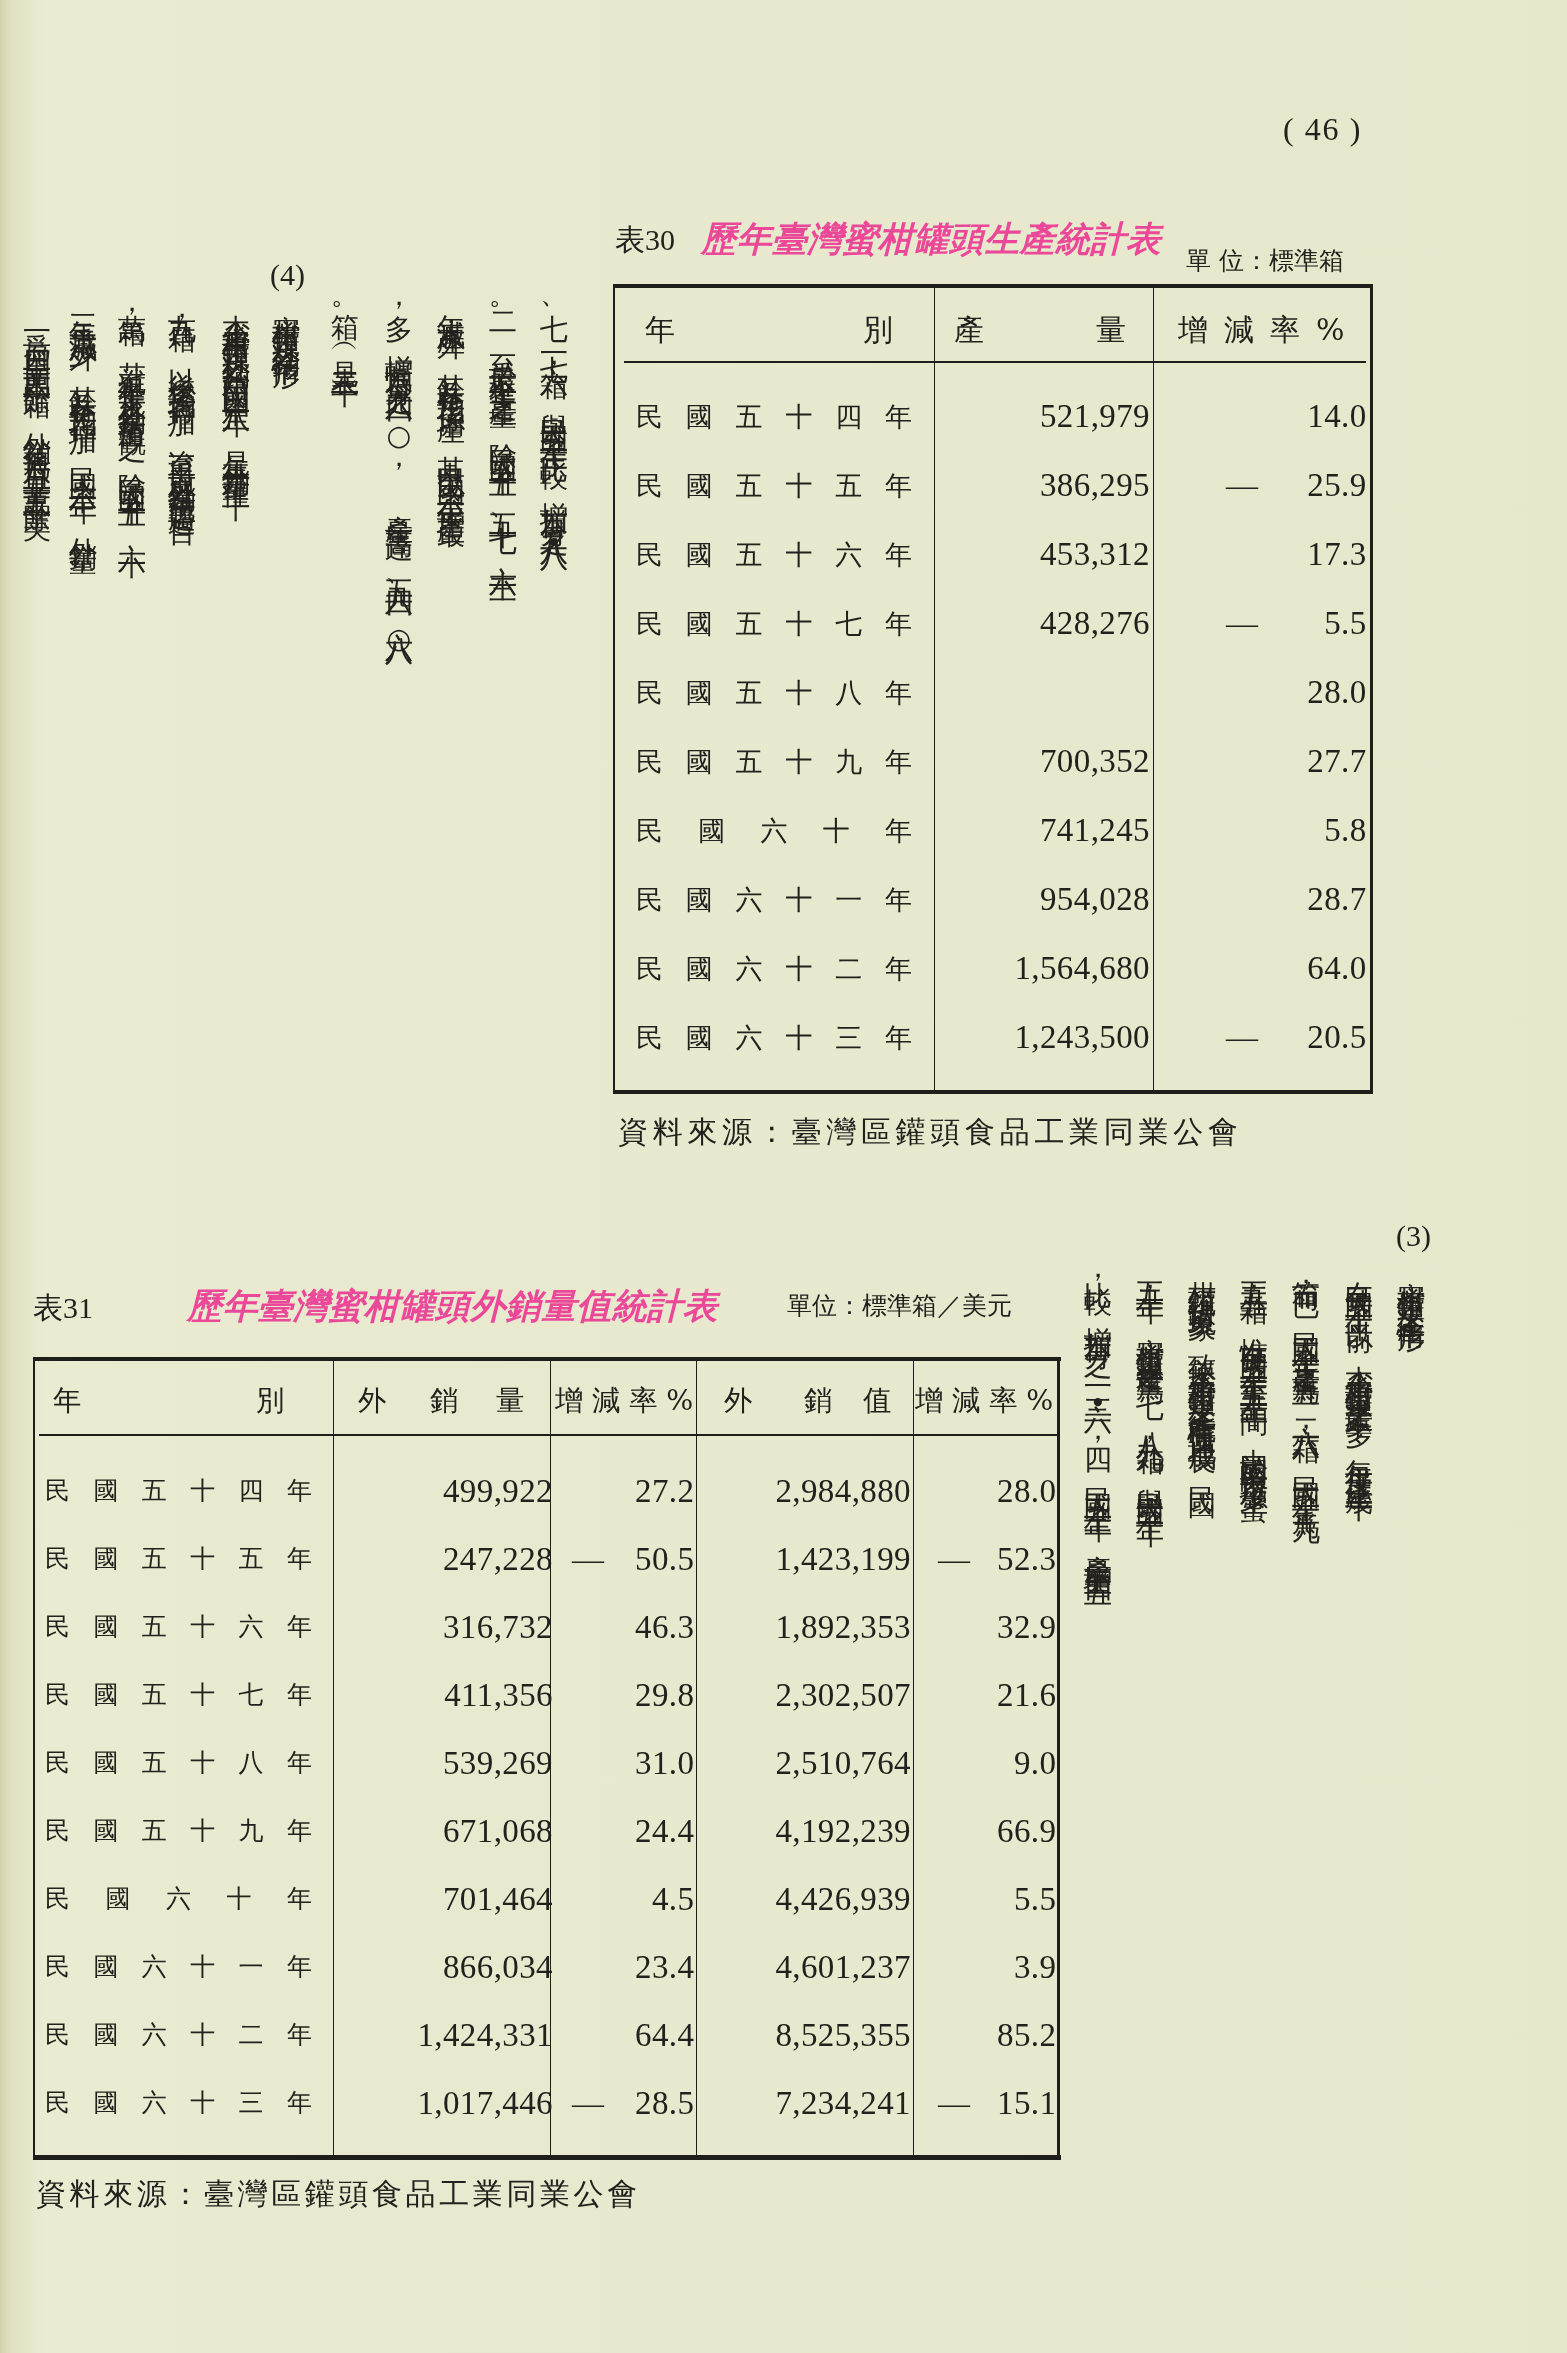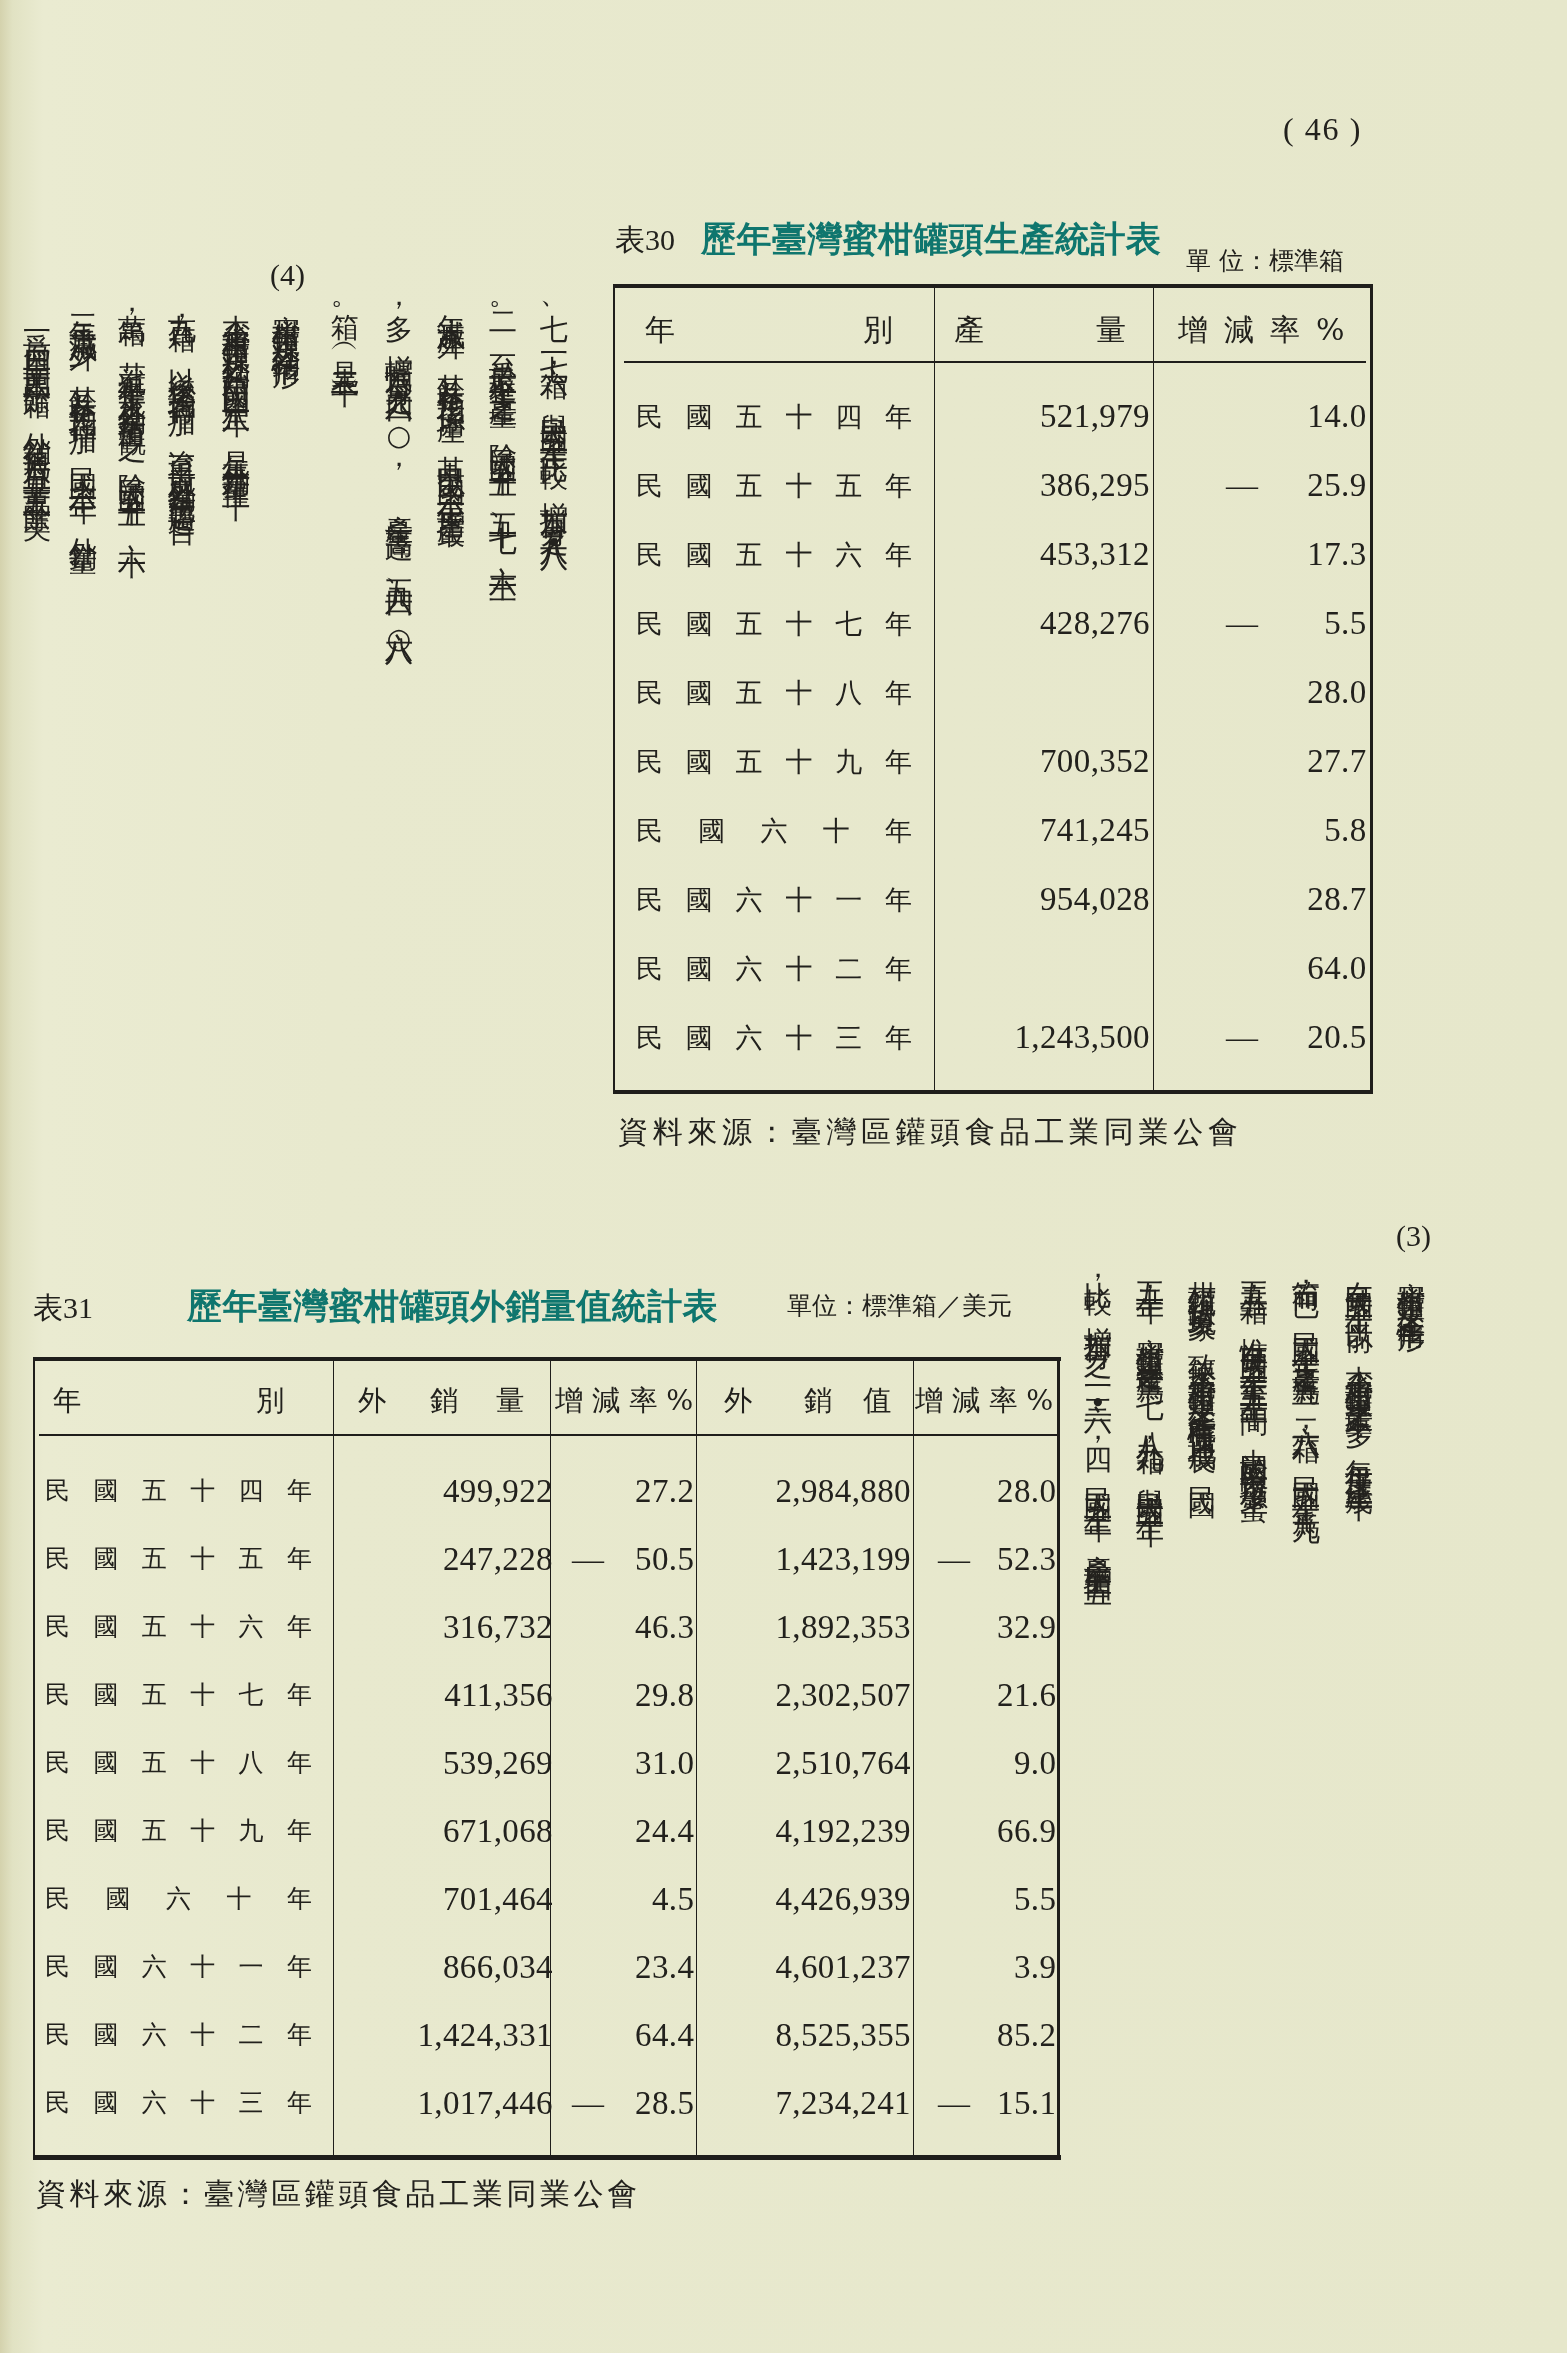--- a/index.html
+++ b/index.html
@@ -18,21 +18,21 @@
   .vcol{
     position:absolute;writing-mode:vertical-rl;text-orientation:upright;
     font-size:28.4px;line-height:28.4px;width:28.4px;letter-spacing:6px;
     white-space:nowrap;font-family:"DejaVu Serif",serif;color:#23221e;
   }
   .vcol.r{letter-spacing:5.5px;}
 
   
   .cap-label{font-size:30px;line-height:35px;}
   .cap-label .latin{font-size:30px;}
-  .cap-title{font-size:35px;line-height:39px;font-weight:bold;font-family:"DejaVu Sans",sans-serif;letter-spacing:0.4px;color:#0f766e;}
+  .cap-title{font-size:35px;line-height:39px;font-weight:bold;font-family:"DejaVu Sans",sans-serif;letter-spacing:0.4px;color:#ec4899;font-style:italic;}
   .cap-unit{font-size:25px;line-height:30px;}
   .source{font-size:30px;line-height:35px;}
 
   
   .table{position:absolute;}
   .ln{position:absolute;background:#1f1e1b;}
   .th{position:absolute;white-space:nowrap;}
   .rows{position:absolute;left:0;right:0;}
   .row{position:relative;}
   .cell{position:absolute;top:0;white-space:nowrap;}
@@ -160,20 +160,21 @@
         <span class="cell yr">民國六十一年</span>
         <span class="cell num prod">954,028</span>
         <span class="cell rate">
           <span class="dash"></span>
           <span class="rnum">28.7</span>
         </span>
       </div>
 
       <div class="row">
         <span class="cell yr">民國六十二年</span>
+        <span class="cell num prod">1,564,680</span>
         <span class="cell rate">
           <span class="dash"></span>
           <span class="rnum">64.0</span>
         </span>
       </div>
 
       <div class="row">
         <span class="cell yr">民國六十三年</span>
         <span class="cell num prod">1,243,500</span>
         <span class="cell rate">

